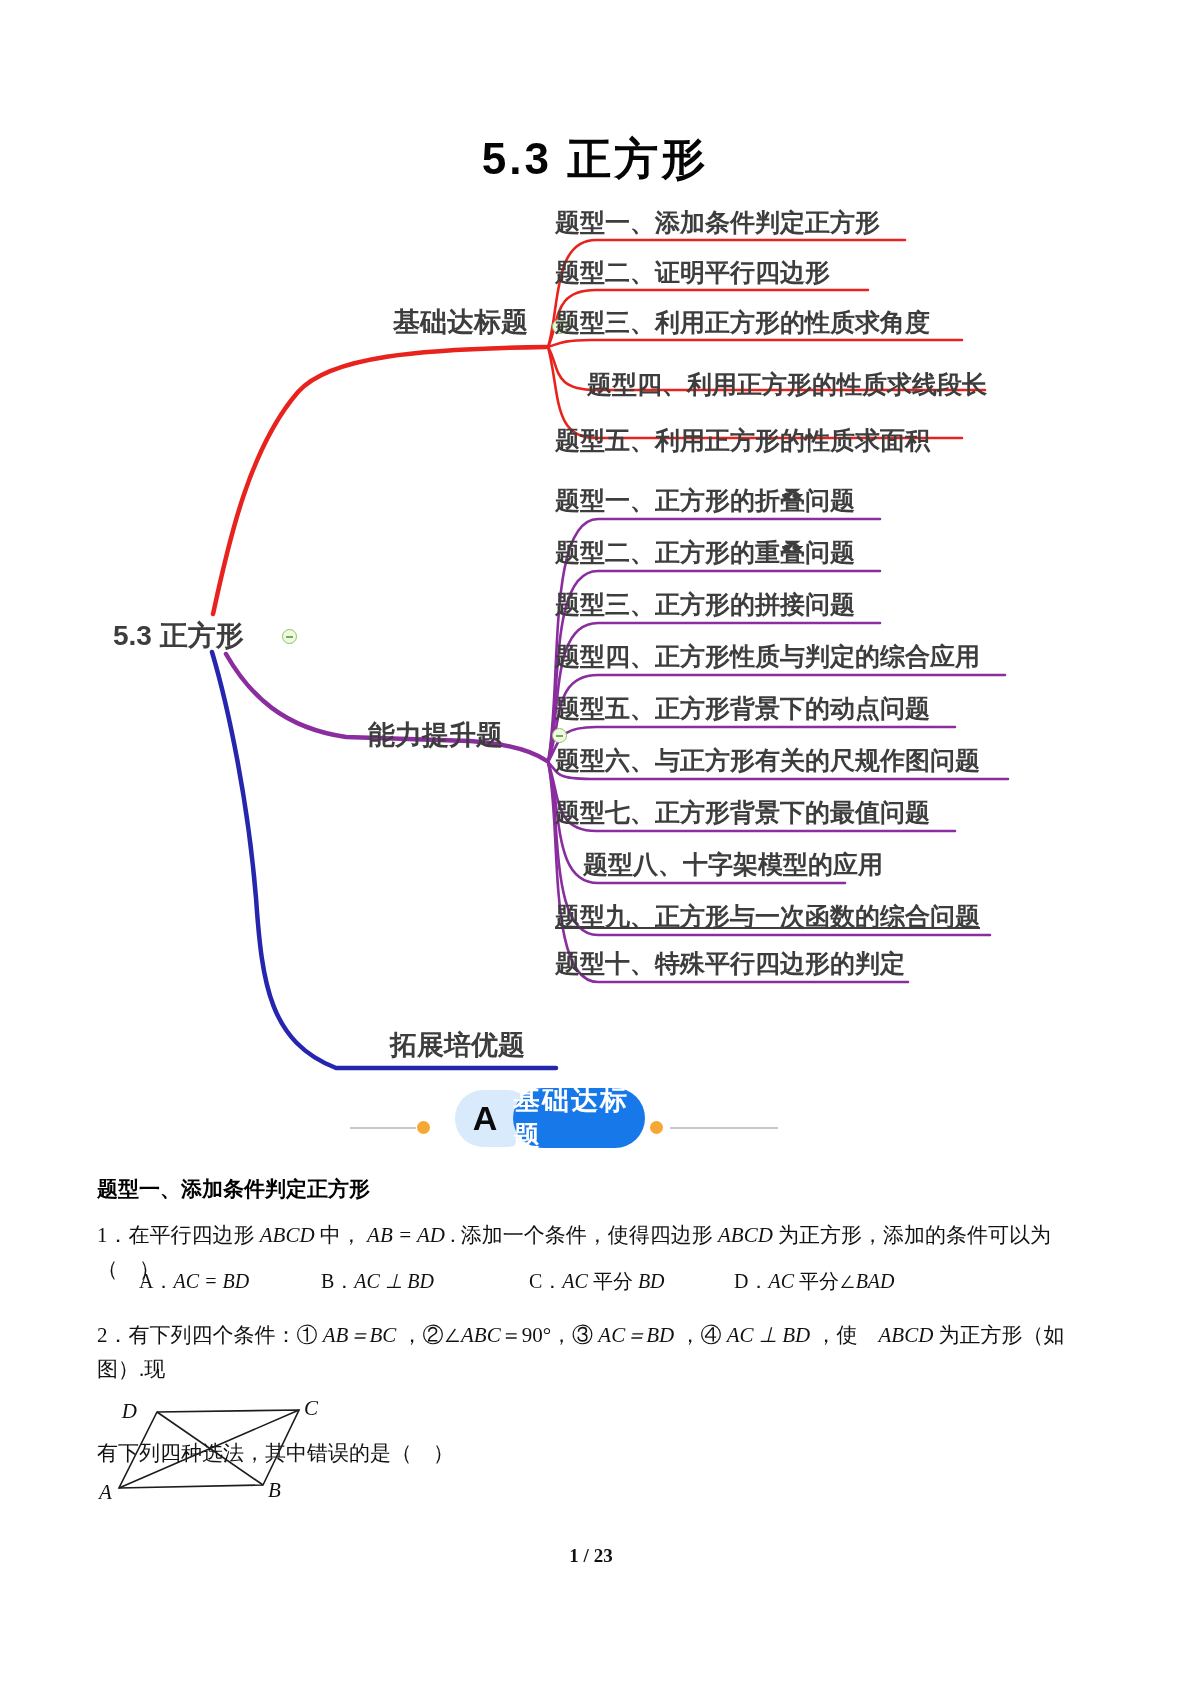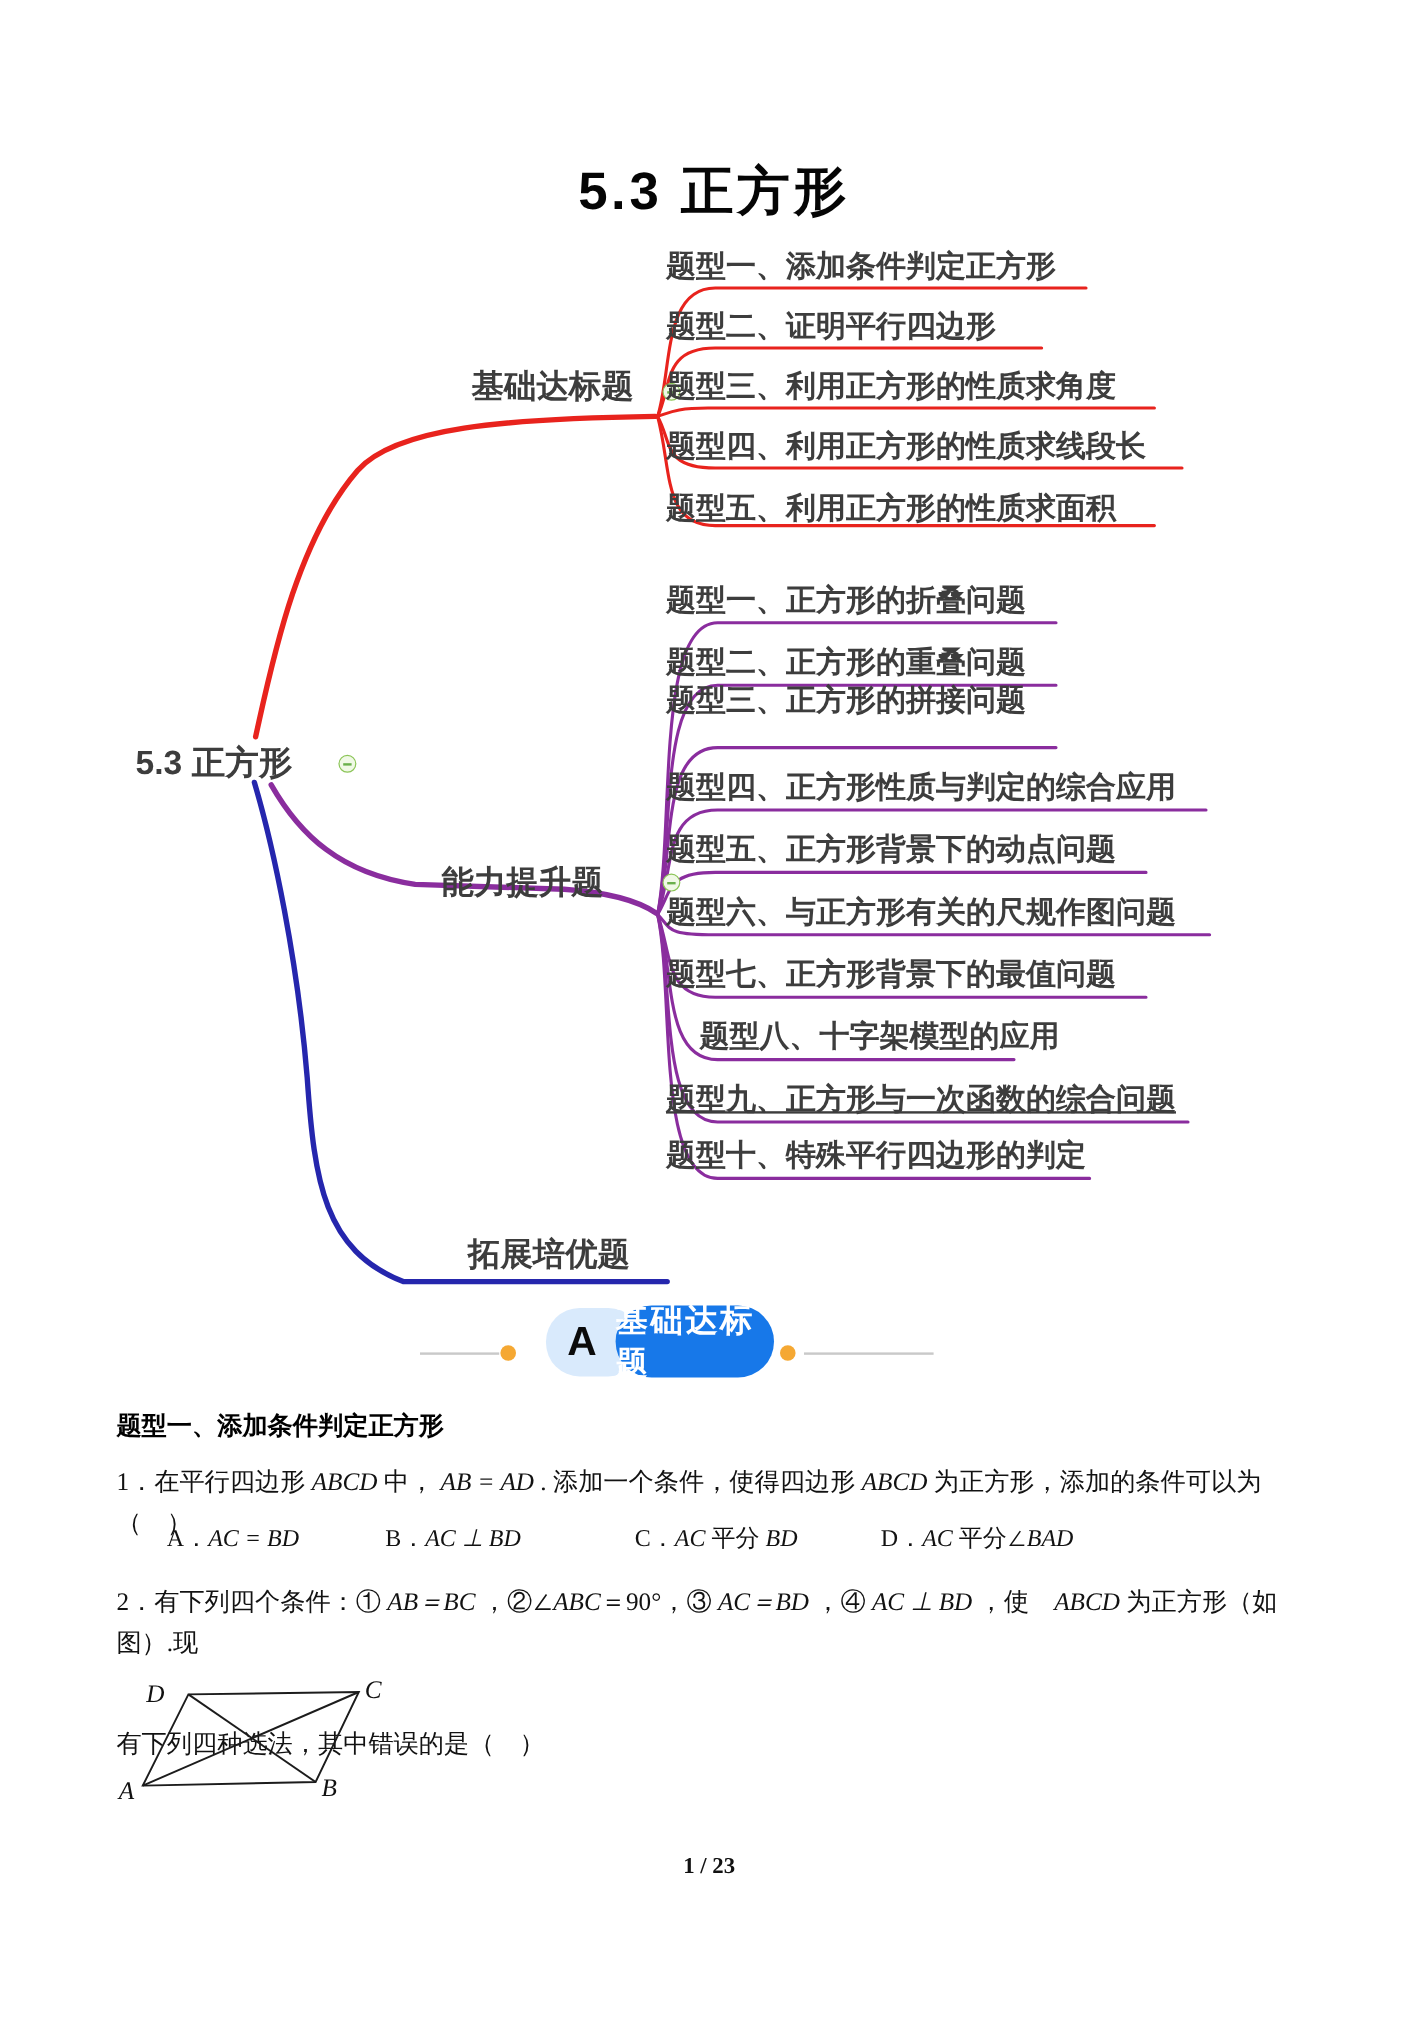--- a/index.html
+++ b/index.html
@@ -110,31 +110,31 @@
   </div>
 
 <div class="node branch-label" style="left:393px;top:306px;">基础达标题</div>
 <div class="collapse" style="left:552px;top:319px;">
     <i class="dash"></i>
   </div>
 
 <div class="node" style="left:555px;top:206px;">题型一、添加条件判定正方形</div>
 <div class="node" style="left:555px;top:256px;">题型二、证明平行四边形</div>
 <div class="node" style="left:555px;top:306px;">题型三、利用正方形的性质求角度</div>
-<div class="node" style="left:555px;top:356px;">题型四、利用正方形的性质求线段长</div>
-<div class="node" style="left:555px;top:408px;">题型五、利用正方形的性质求面积</div>
+<div class="node" style="left:555px;top:368px;padding-left:32px;">题型四、利用正方形的性质求线段长</div>
+<div class="node" style="left:555px;top:424px;">题型五、利用正方形的性质求面积</div>
 
 <div class="node branch-label" style="left:368px;top:719px;">能力提升题</div>
 <div class="collapse" style="left:552px;top:728px;">
     <i class="dash"></i>
   </div>
 
 <div class="node" style="left:555px;top:484px;">题型一、正方形的折叠问题</div>
 <div class="node" style="left:555px;top:536px;">题型二、正方形的重叠问题</div>
-<div class="node" style="left:555px;top:568px;">题型三、正方形的拼接问题</div>
+<div class="node" style="left:555px;top:588px;">题型三、正方形的拼接问题</div>
 <div class="node" style="left:555px;top:640px;">题型四、正方形性质与判定的综合应用</div>
 <div class="node" style="left:555px;top:692px;">题型五、正方形背景下的动点问题</div>
 <div class="node" style="left:555px;top:744px;">题型六、与正方形有关的尺规作图问题</div>
 <div class="node" style="left:555px;top:796px;">题型七、正方形背景下的最值问题</div>
 <div class="node" style="left:583px;top:848px;">题型八、十字架模型的应用</div>
 <div class="node" style="left:555px;top:900px;text-decoration:underline;">题型九、正方形与一次函数的综合问题</div>
 <div class="node" style="left:555px;top:947px;">题型十、特殊平行四边形的判定</div>
 
 <div class="node branch-label" style="left:390px;top:1029px;">拓展培优题</div>
 

